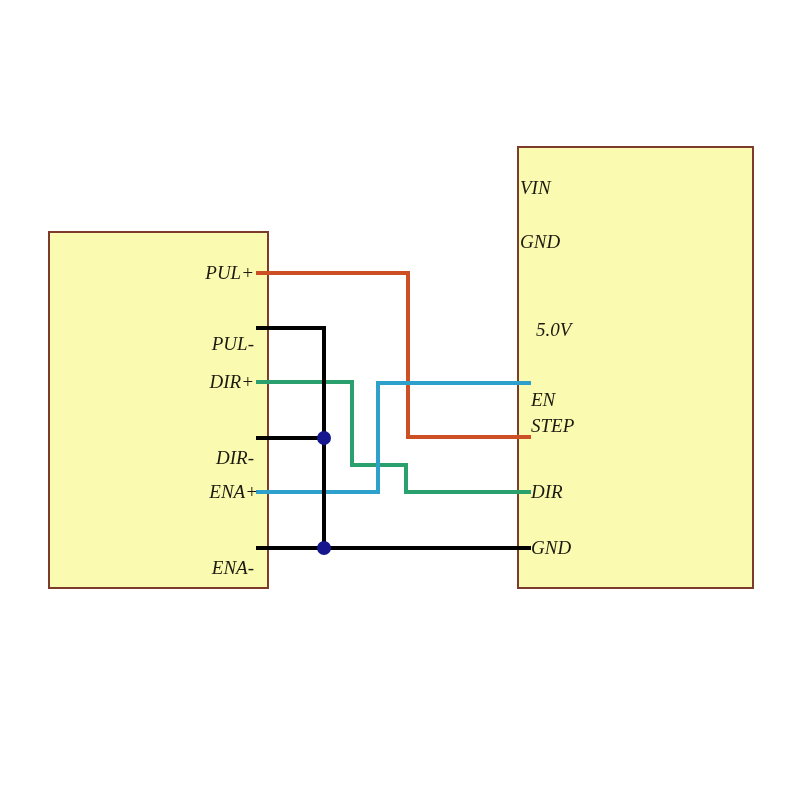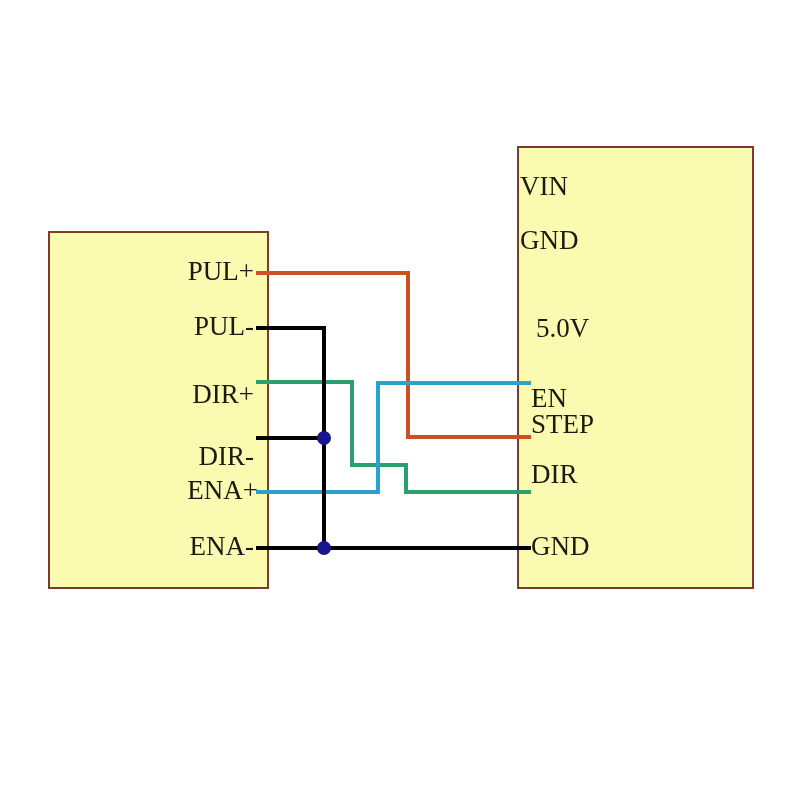--- a/index.html
+++ b/index.html
@@ -15,25 +15,26 @@
     overflow: hidden;
     font-family: "Liberation Serif", "DejaVu Serif", serif;
   }
   .stage svg {
     position: absolute;
     left: 0;
     top: 0;
   }
   .pin {
     position: absolute;
-    font-size: 27px;
+    font-size: 19px;
     line-height: 1;
     color: #1c1a10;
     white-space: nowrap;
     transform: translateY(-54%);
+    font-style: italic;
   }
   .pin-left {
     text-align: left;
   }
 </style>
 </head>
 <body>
 
 <div class="stage">
 
@@ -45,27 +46,27 @@
     <path d="M256 382 H352 V465 H406 V492 H531" fill="none" stroke-width="4" stroke="#2aa06e"></path>
     <path d="M256 273 H408 V437 H531" fill="none" stroke-width="4" stroke="#cd4f24"></path>
     <path d="M256 492 H378 V383 H531" fill="none" stroke-width="4" stroke="#2da0cb"></path>
     <path d="M256 328 H324 V548 M256 438 H324 M256 548 H531" fill="none" stroke-width="4" stroke="#010101"></path>
 
     <circle cx="324" cy="438" r="7" fill="#16168e"></circle>
     <circle cx="324" cy="548" r="7" fill="#16168e"></circle>
   </svg>
 
   <span class="pin pin-left" style="right:546px; top:273px">PUL+</span>
-  <span class="pin pin-left" style="right:546px; top:328px">PUL-</span>
-  <span class="pin pin-left" style="right:546px; top:396px">DIR+</span>
+  <span class="pin pin-left" style="right:546px; top:344px">PUL-</span>
+  <span class="pin pin-left" style="right:546px; top:382px">DIR+</span>
   <span class="pin pin-left" style="right:546px; top:458px">DIR-</span>
   <span class="pin pin-left" style="right:542px; top:492px">ENA+</span>
-  <span class="pin pin-left" style="right:546px; top:548px">ENA-</span>
+  <span class="pin pin-left" style="right:546px; top:568px">ENA-</span>
 
   <span class="pin" style="left:520px; top:188px">VIN</span>
   <span class="pin" style="left:520px; top:242px">GND</span>
   <span class="pin" style="left:536px; top:330px">5.0V</span>
   <span class="pin" style="left:531px; top:400px">EN</span>
   <span class="pin" style="left:531px; top:426px">STEP</span>
-  <span class="pin" style="left:531px; top:476px">DIR</span>
+  <span class="pin" style="left:531px; top:492px">DIR</span>
   <span class="pin" style="left:531px; top:548px">GND</span>
 
 </div>
 
 </body></html>

